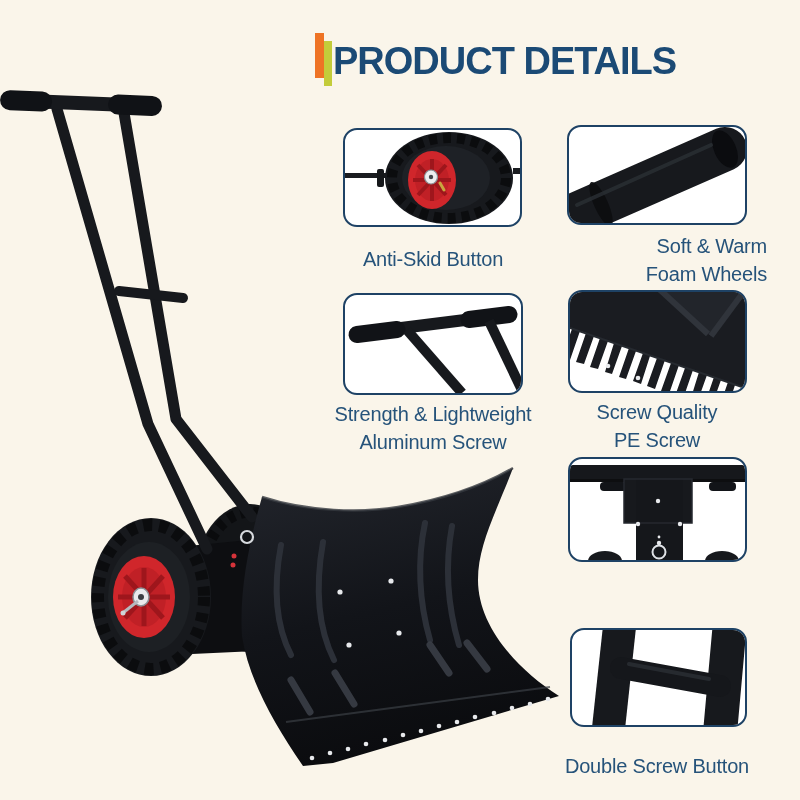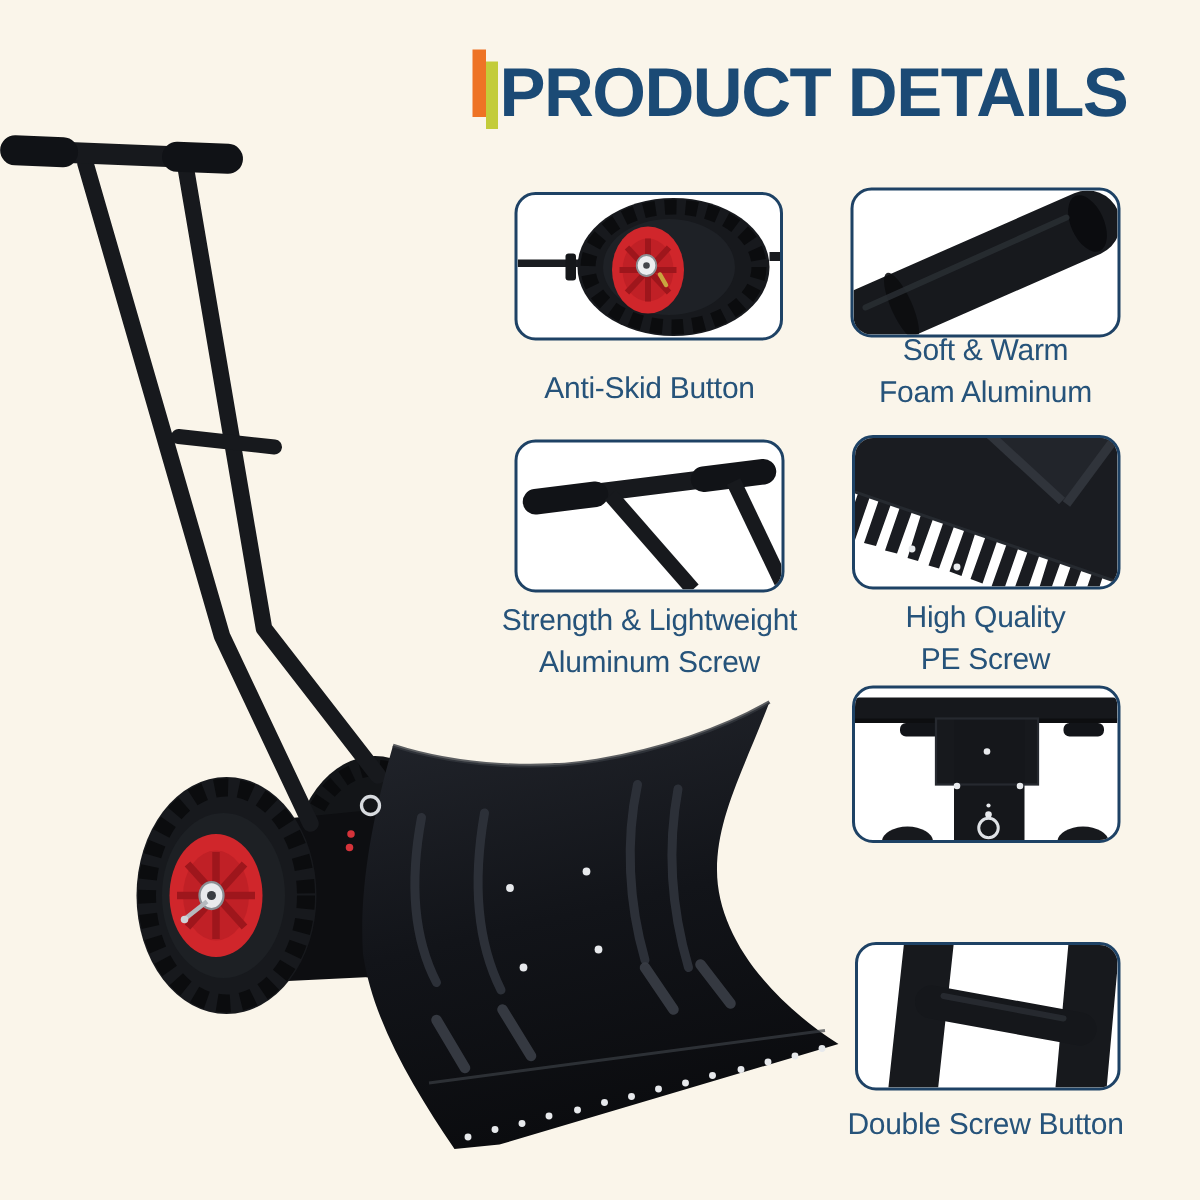--- a/index.html
+++ b/index.html
@@ -4,21 +4,21 @@
 <style>
   html,body{margin:0;padding:0;}
   #canvas{
     position:relative;width:800px;height:800px;overflow:hidden;
     background:#FAF5EA;
     font-family:"Liberation Sans", sans-serif;
   }
   
   #title{
     position:absolute;left:333px;top:38px;
-    font-size:46px;line-height:46px;font-weight:800;letter-spacing:-1px;
+    font-size:38px;line-height:46px;font-weight:800;letter-spacing:-1px;
     color:#1B4A75;white-space:nowrap;
   }
   .accent{position:absolute;}
   #accent-orange{left:315px;top:33px;width:9px;height:45px;background:#EE7325;}
   #accent-lime{left:324px;top:41px;width:8px;height:45px;background:#C3CC3A;}
   
   #product-svg{position:absolute;left:0;top:85px;}
   
   .card-frame{
     position:absolute;background:#FFFFFF;border:2px solid #1E4265;
@@ -174,23 +174,23 @@
   </div>
 
   <div class="card-frame" style="left:567px;top:125px;width:180px;height:100px;">
     <svg width="176" height="96" viewBox="0 0 176 96">
       <line x1="-8" y1="94" x2="156" y2="22" stroke="#17191D" stroke-width="44" stroke-linecap="round"></line>
       <ellipse cx="156" cy="22" rx="11" ry="20" transform="rotate(-24 156 22)" fill="#0B0C0F"></ellipse>
       <ellipse cx="32" cy="77" rx="7" ry="24" transform="rotate(-24 32 77)" fill="#0C0D10" opacity="0.9"></ellipse>
       <path d="M8,78 L142,18" stroke="#2B2F35" stroke-width="4" stroke-linecap="round" opacity="0.8" fill="none"></path>
     </svg>
   </div>
-  <div class="caption" style="left:547px;top:220px;width:220px;">
+  <div class="caption" style="left:547px;top:232px;width:220px;text-align:right;">
     <div>Soft &amp; Warm</div>
-    <div>Foam Aluminum</div>
+    <div>Foam Wheels</div>
   </div>
 
   <div class="card-frame" style="left:343px;top:293px;width:180px;height:102px;">
     <svg width="176" height="98" viewBox="0 0 176 98">
       <line x1="16" y1="38" x2="160" y2="20" stroke="#17191D" stroke-width="12" stroke-linecap="round"></line>
       <line x1="12" y1="39.5" x2="52" y2="34.5" stroke="#111317" stroke-width="17" stroke-linecap="round"></line>
       <line x1="124" y1="24.5" x2="164" y2="19.5" stroke="#111317" stroke-width="17" stroke-linecap="round"></line>
       <line x1="62" y1="35" x2="117" y2="98" stroke="#17191D" stroke-width="10"></line>
       <line x1="144" y1="26" x2="176" y2="93" stroke="#17191D" stroke-width="10"></line>
     </svg>
@@ -218,21 +218,21 @@
         L175,96 L179,98 L179,0 L0,0 Z"></path>
       <path d="M88,0 L178,0 L141,44 Z" fill="#22252B"></path>
       <path d="M88,-4 L138,42" stroke="#30343B" stroke-width="6" fill="none"></path>
       <path d="M178,-6 L141,44" stroke="#30343B" stroke-width="6" fill="none"></path>
       <path d="M0,36 L175,96" stroke="#262A30" stroke-width="2" fill="none"></path>
       <circle cx="38" cy="74" r="2.3" fill="#E9EBEE"></circle>
       <circle cx="68" cy="86" r="2.3" fill="#E9EBEE"></circle>
     </svg>
   </div>
   <div class="caption" style="left:547px;top:398px;width:220px;">
-    <div>High Quality</div>
+    <div>Screw Quality</div>
     <div>PE Screw</div>
   </div>
 
   <div class="card-frame" style="left:568px;top:457px;width:179px;height:105px;">
     <svg width="175" height="101" viewBox="0 0 175 101">
       <rect x="0" y="6" width="175" height="17" rx="3" fill="#16181C"></rect>
       <rect x="0" y="20" width="175" height="3" fill="#0D0E10"></rect>
       <rect x="30" y="23" width="27" height="9" rx="4" fill="#121418"></rect>
       <rect x="139" y="23" width="27" height="9" rx="4" fill="#121418"></rect>
       <rect x="54" y="20" width="68" height="44" fill="#17191D"></rect>
@@ -252,17 +252,17 @@
   </div>
 
   <div class="card-frame" style="left:570px;top:628px;width:177px;height:99px;">
     <svg width="173" height="95" viewBox="0 0 173 95">
       <line x1="48" y1="-8" x2="36" y2="103" stroke="#17191D" stroke-width="33" stroke-linecap="round"></line>
       <line x1="158" y1="-8" x2="148" y2="103" stroke="#17191D" stroke-width="34" stroke-linecap="round"></line>
       <line x1="49" y1="38" x2="148" y2="56" stroke="#15171B" stroke-width="22" stroke-linecap="round"></line>
       <line x1="57" y1="34" x2="137" y2="49" stroke="#2B2F35" stroke-width="4" stroke-linecap="round" opacity="0.8"></line>
     </svg>
   </div>
-  <div class="caption" style="left:540px;top:736px;width:234px;text-align:center;">
+  <div class="caption" style="left:540px;top:752px;width:234px;text-align:center;">
     <div>Double Screw Button</div>
   </div>
 
 </div>
 
 </body></html>

